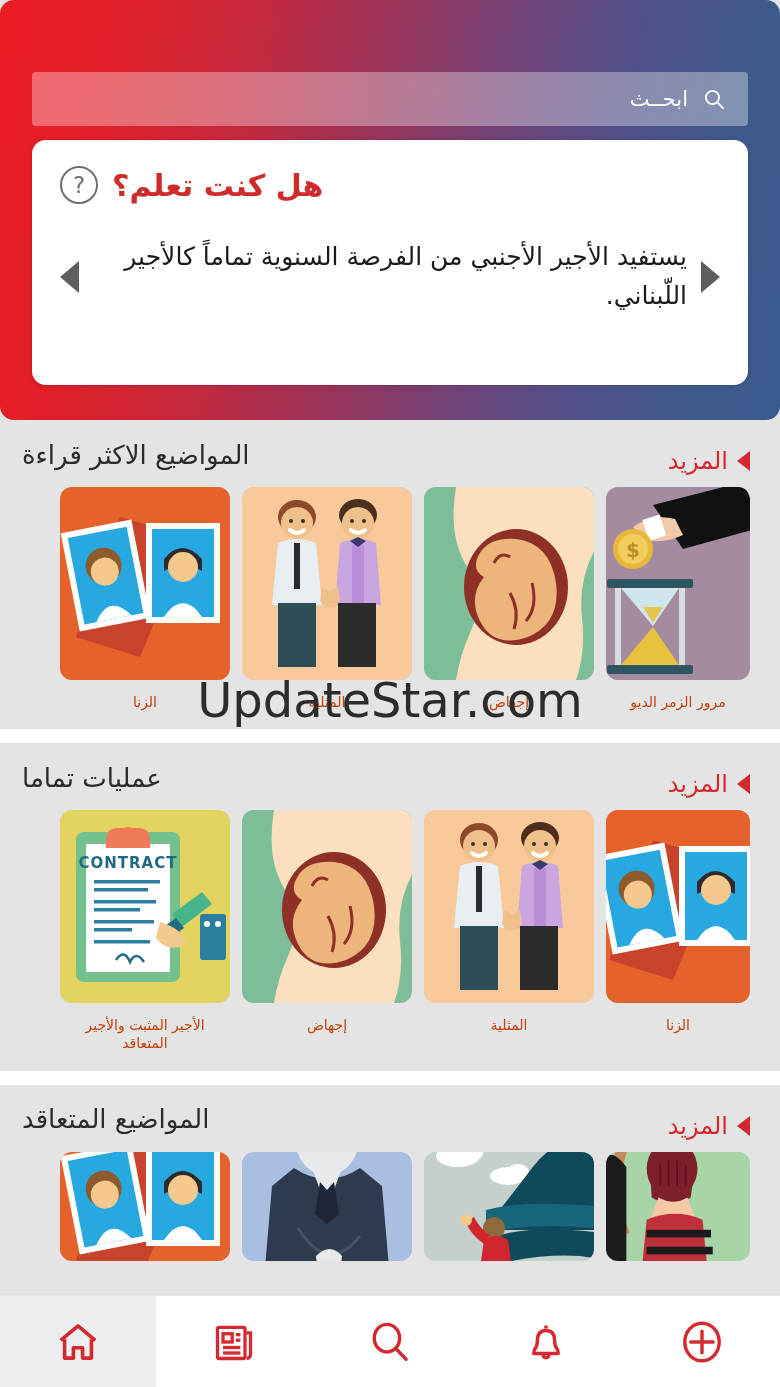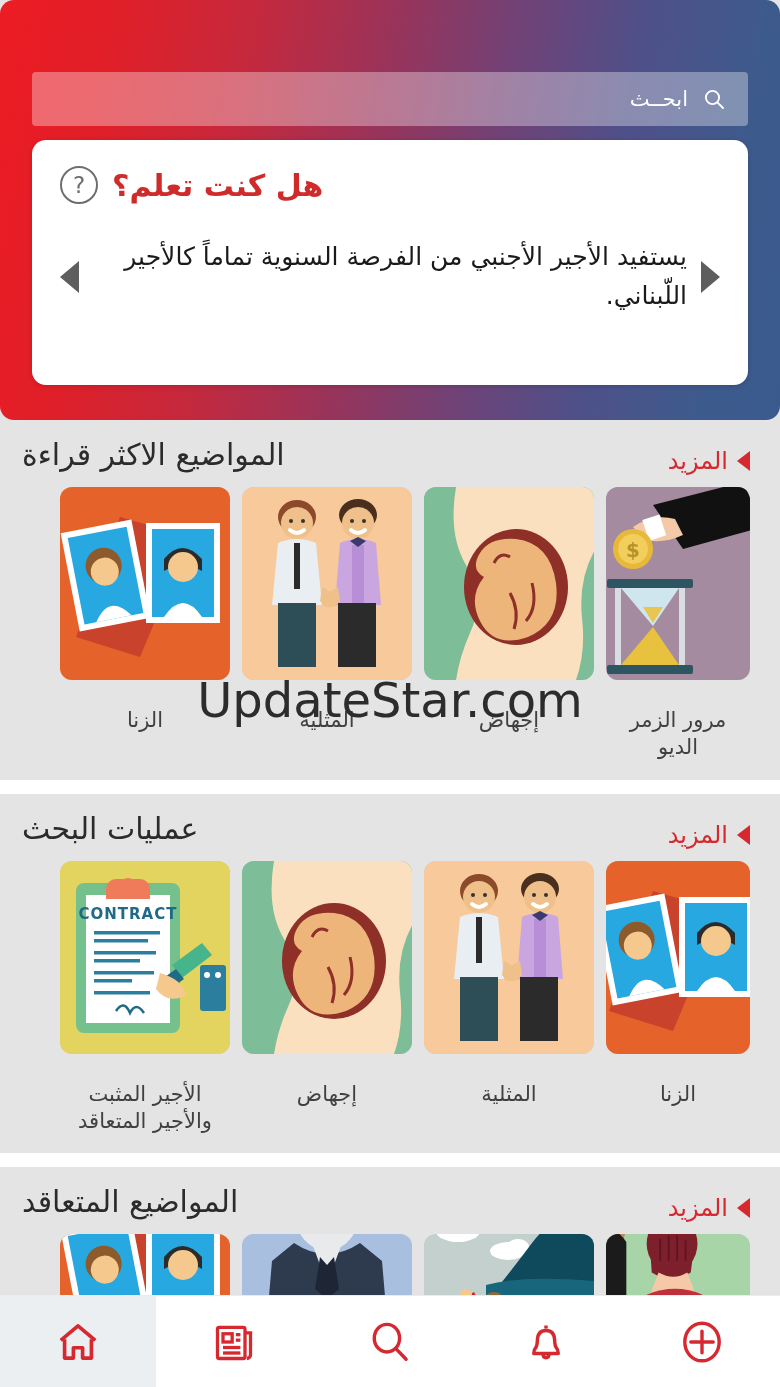--- a/index.html
+++ b/index.html
@@ -52,37 +52,37 @@
     flex:1 1 auto; text-align:right; color:#1a1a1a;
     font-size:25px; line-height:1.55; padding:0 6px;
   }
 
   
   .section { background:#e4e4e4; padding:0 0 0 0; }
   .sec-head {
     display:flex; flex-direction:row; align-items:center; justify-content:space-between;
     padding:14px 30px 12px 22px;
   }
-  .sec-title { color:#2b2b2b; font-size:30px; font-weight:400; order:2; }
+  .sec-title { color:#2b2b2b; font-size:26px; font-weight:400; order:2; }
   .more-link {
     display:flex; flex-direction:row; align-items:center; gap:9px; order:1; cursor:pointer;margin-top:13px;
   }
   .more-tri { width:0;height:0; border-top:10px solid transparent; border-bottom:10px solid transparent; border-right:13px solid #D6282F; }
   .more-label { color:#D6282F; font-size:24px; }
 
   .cards { display:flex; flex-direction:row; gap:12px; padding:0 30px 0 22px; }
   .card { width:170px; flex:0 0 170px; display:flex; flex-direction:column; align-items:center; }
   .card:first-child { width:144px; flex:0 0 144px; align-items:flex-start; }
   .thumb {
     width:100%; height:193px; border-radius:12px; overflow:hidden; position:relative;
     background:#ccc;
   }
   .thumb svg { display:block; width:100%; height:100%; }
   .card-label {
-    margin-top:27px; font-size:21px; color:#404040; text-align:center;
+    margin-top:13px; font-size:14px; color:#c2410c; text-align:center;
     line-height:1.3; width:100%; padding:0 2px;
   }
   .card:first-child .card-label { text-align:center; }
 
   .sec1 { padding-bottom:18px; }
   .sec2 { padding-bottom:18px; }
   .sec3 { padding-bottom:0; }
   .gap { height:14px; background:#ffffff; }
 
   
@@ -243,21 +243,21 @@
   </div>
 
   <div class="gap"></div>
 
   <div class="section sec2">
     <div class="sec-head">
       <div class="more-link">
         <span class="more-tri"></span>
         <span class="more-label">المزيد</span>
       </div>
-      <div class="sec-title">عمليات البحث</div>
+      <div class="sec-title">عمليات تماما</div>
     </div>
     <div class="cards">
 
       <div class="card">
         <div class="thumb">
           <svg viewBox="0 0 170 193" preserveAspectRatio="xMidYMid slice">
             <rect width="170" height="193" fill="#E5622B"></rect>
             <path d="M60 30 L130 50 L80 170 L16 150 Z" fill="#C9422B"></path>
             <g transform="rotate(-11 60 100)">
               <rect x="12" y="36" width="72" height="100" fill="#fff"></rect>

